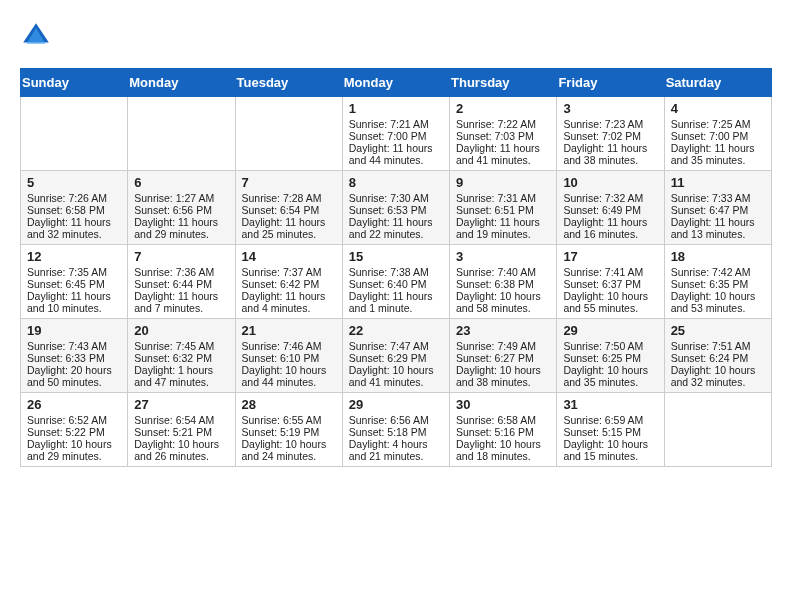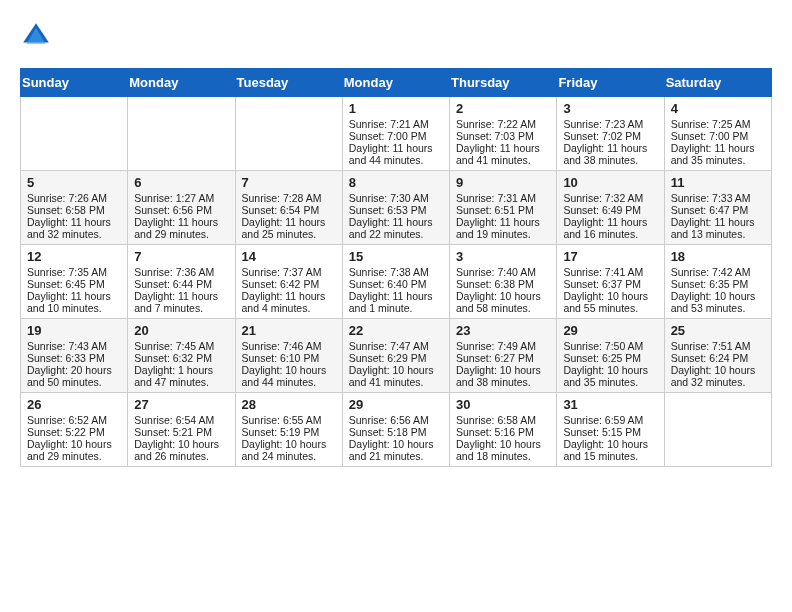--- a/index.html
+++ b/index.html
@@ -293,21 +293,21 @@
         <td>
           <span class="day-num">28</span>
           <div>Sunrise: 6:55 AM</div>
           <div>Sunset: 5:19 PM</div>
           <div>Daylight: 10 hours and 24 minutes.</div>
         </td>
         <td>
           <span class="day-num">29</span>
           <div>Sunrise: 6:56 AM</div>
           <div>Sunset: 5:18 PM</div>
-          <div>Daylight: 10 hours and 21 minutes.</div>
+          <div>Daylight: 4 hours and 21 minutes.</div>
         </td>
         <td>
           <span class="day-num">30</span>
           <div>Sunrise: 6:58 AM</div>
           <div>Sunset: 5:16 PM</div>
           <div>Daylight: 10 hours and 18 minutes.</div>
         </td>
         <td>
           <span class="day-num">31</span>
           <div>Sunrise: 6:59 AM</div>

